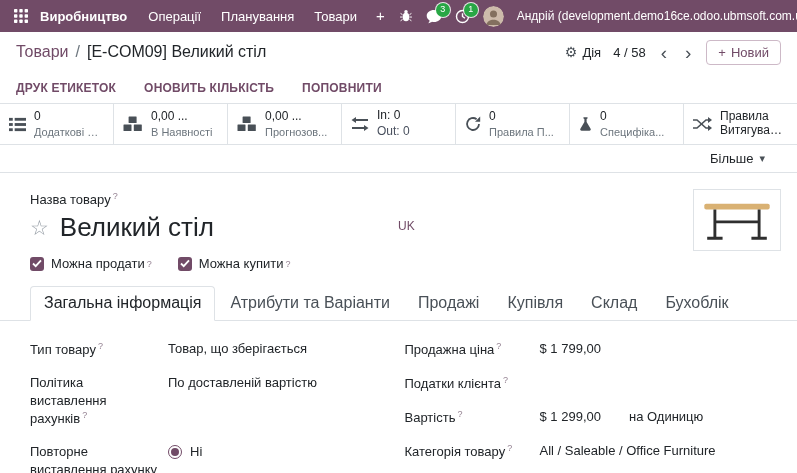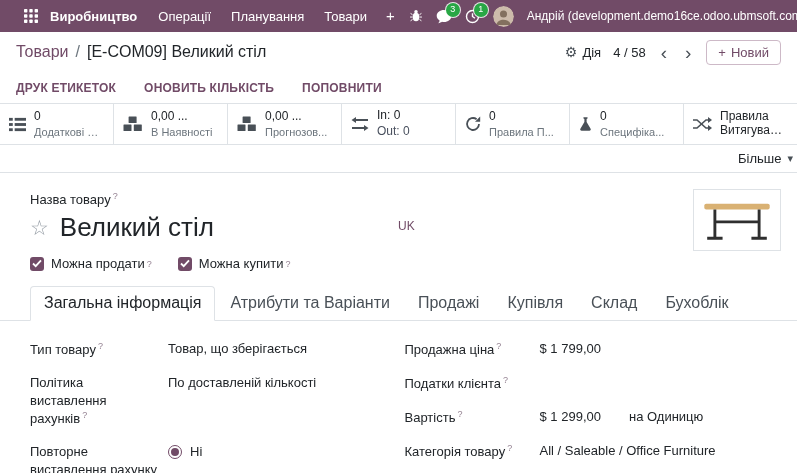--- a/index.html
+++ b/index.html
@@ -10,21 +10,21 @@
     color: #212529;
     font-size: 13px;
   }
   .screen { width: 797px; height: 473px; display: flex; flex-direction: column; background:#fff; }
 
   
   .topbar {
     height: 32px; flex: 0 0 32px;
     background: #714B67; color: #fff;
     display: flex; align-items: center;
-    padding: 0 20px; gap: 6px; font-size: 13px;
+    padding: 0 10px; gap: 6px; font-size: 13px;
   }
   .apps-btn { display:flex; align-items:center; padding: 0 4px; cursor:pointer; }
   .app-name { font-weight: bold; padding: 0 6px 0 2px; cursor:pointer; white-space:nowrap; }
   .menu { display: flex; align-items: center; gap: 2px; }
   .menu-item { padding: 3px 9px; border-radius: 3px; cursor: pointer; white-space: nowrap; }
   .menu-item.plus { font-size: 15px; padding: 1px 8px 3px; }
   .systray { margin-left: auto; display: flex; align-items: center; gap: 13px; font-size: 12px; }
   .tray-icon { position: relative; display: flex; align-items: center; cursor: pointer; }
   .tray-badge {
     position: absolute; top: -6px; right: -8px;
@@ -72,21 +72,21 @@
   .stat-icon { flex: 0 0 auto; display: flex; align-items: center; color:#495057; }
   .stat-text { display: flex; flex-direction: column; line-height: 1.3; min-width: 0; }
   .stat-value { font-size: 12px; color: #212529; white-space: nowrap; overflow: hidden; text-overflow: ellipsis; }
   .stat-label { font-size: 11px; color: #6c757d; white-space: nowrap; overflow: hidden; text-overflow: ellipsis; }
   .stat-btn.inout .stat-label { color: #49505e; font-size: 12px; }
   .stat-btn.wide-label .stat-label { color: #212529; font-size: 12px; white-space: normal; line-height: 1.15; }
 
   
   .more-row {
     flex: 0 0 28px; display: flex; align-items: center; justify-content: flex-end;
-    gap: 6px; padding: 0 4px; border-bottom: 1px solid #dee2e6;
+    gap: 6px; padding: 0 32px; border-bottom: 1px solid #dee2e6;
     font-size: 13px; color: #212529; cursor: pointer;
   }
   .caret { font-size: 11px; color: #495057; }
 
   
   .sheet { flex: 1 1 auto; position: relative; padding: 18px 30px 0; background: #fff; }
   .q { color: #948292; font-size: 9px; vertical-align: super; margin-left: 2px; }
 
   .name-label { font-size: 13px; color: #212529; }
   .title-row { display: flex; align-items: center; gap: 11px; margin-top: 3px; position: relative; height: 34px; }
@@ -378,21 +378,21 @@
         <div class="frow">
           <span class="flabel">
             <span>Тип товару</span><sup class="q">?</sup>
           </span>
           <span class="fvalue">Товар, що зберігається</span>
         </div>
         <div class="frow">
           <span class="flabel">
             <span>Політика виставлення рахунків</span><sup class="q">?</sup>
           </span>
-          <span class="fvalue">По доставленій кількості</span>
+          <span class="fvalue">По доставленій вартістю</span>
         </div>
         <div class="frow">
           <span class="flabel">
             <span>Повторне виставлення рахунку на витрати</span>
           </span>
           <span class="radio-group">
             <span class="radio selected">
               <span class="radio-circle">
                   <span class="radio-dot"></span>
                 </span>

